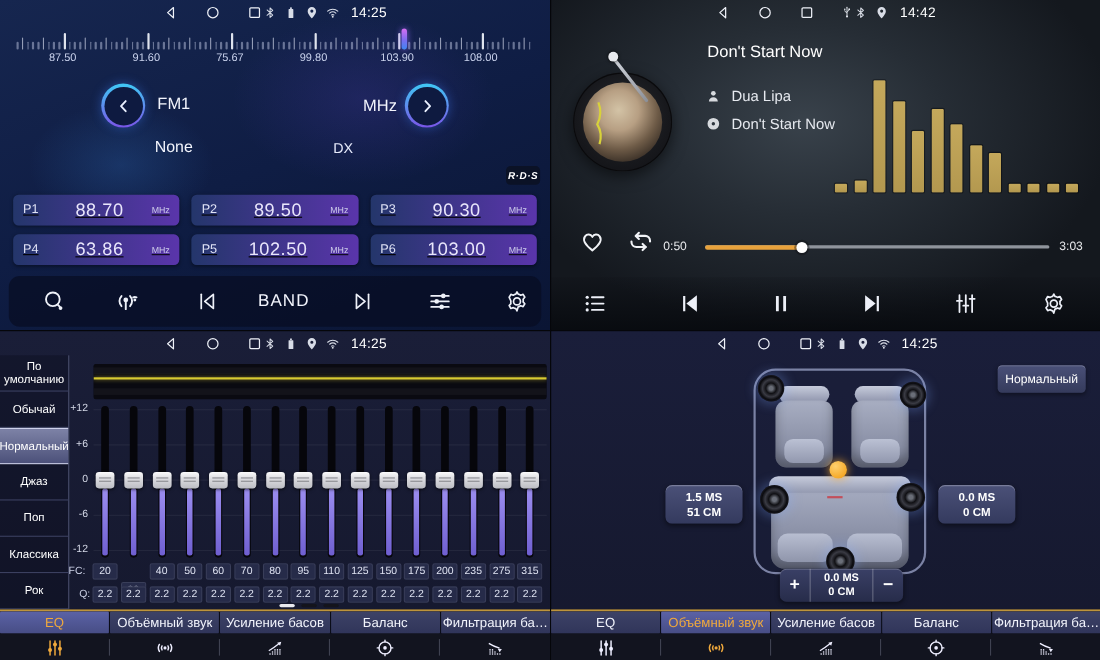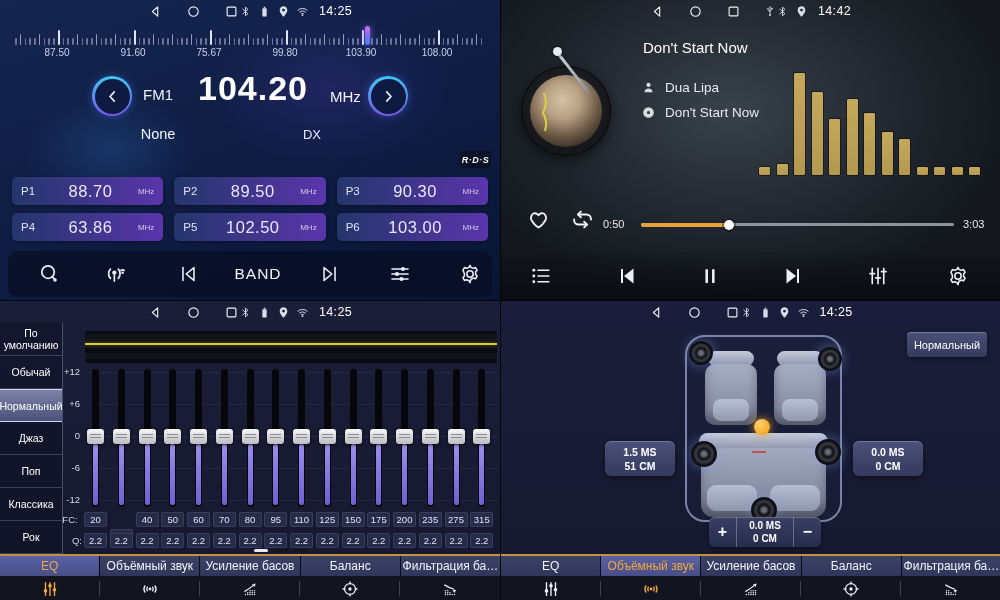--- a/index.html
+++ b/index.html
@@ -40,21 +40,21 @@
   .chev-inner{position:absolute;left:2.5px;top:2.5px;width:35px;height:35px;border-radius:50%;background:#0e1a40;
      display:flex;align-items:center;justify-content:center;color:#eaf0ff;}
   .chev-inner span{width:17px;height:17px;}
   .t-band{position:absolute;left:135px;top:86px;width:46px;text-align:center;font-size:15px;color:#f2f4fc;}
   .t-freq{position:absolute;left:183px;top:69px;width:140px;text-align:center;font-size:34px;font-weight:700;color:#fff;letter-spacing:1px;}
   .t-unit{position:absolute;left:330px;top:88px;font-size:15px;color:#f2f4fc;}
   .t-ps{position:absolute;left:126px;top:126px;width:64px;text-align:center;font-size:14.5px;color:#f2f4fc;}
   .t-mode{position:absolute;left:292px;top:127px;width:40px;text-align:center;font-size:13px;color:#e6eafb;}
   .rds-badge{position:absolute;left:460px;top:151px;width:31px;height:17px;border-radius:4px;background:#0b1226;
      display:flex;align-items:center;justify-content:center;font-size:9px;font-weight:700;font-style:italic;color:#fff;letter-spacing:.5px;}
-  .preset-grid{position:absolute;left:12px;top:177px;width:476px;display:grid;grid-template-columns:repeat(3,1fr);gap:8px 11px;}
+  .preset-grid{position:absolute;left:12px;top:177px;width:476px;display:grid;grid-template-columns:repeat(3,1fr);gap:8px 11px;text-decoration:underline;}
   .preset{height:28px;border-radius:5px;background:linear-gradient(90deg,#24366b 0%,#5a35ab 100%);
      display:flex;align-items:center;padding:0 9px;color:#dfe2f5;box-shadow:0 1px 3px rgba(0,0,0,.35);}
   .p-id{font-size:11.5px;width:22px;}
   .p-freq{flex:1;text-align:center;font-size:16.5px;letter-spacing:.5px;color:#e9e6fb;}
   .p-unit{font-size:8px;opacity:.85;}
   .rtoolbar{position:absolute;left:8px;top:251px;width:484px;height:46px;background:rgba(7,12,32,.68);border-radius:10px;}
   .ticon{position:absolute;top:50%;transform:translate(-50%,-50%);color:#edf0f8;}
   .band-label{position:absolute;top:50%;transform:translate(-50%,-50%);font-size:15.5px;color:#f2f4fc;letter-spacing:1px;}
 
   
@@ -319,21 +319,20 @@
     <div class="chev-wrap" style="left:92px;top:76px;">
       <div class="chev-inner">
           <span data-icon="chevron-left-icon">
             <svg viewBox="0 0 24 24">
               <path d="M14.5 5.5 L8.5 12 L14.5 18.5" fill="none" stroke="currentColor" stroke-width="2.4" stroke-linecap="round" stroke-linejoin="round"></path>
             </svg>
           </span>
         </div>
     </div>
     <div class="t-band">FM1</div>
-    <div class="t-freq">104.20</div>
     <div class="t-unit">MHz</div>
     <div class="t-ps">None</div>
     <div class="t-mode">DX</div>
     <div class="chev-wrap" style="left:368px;top:76px;">
       <div class="chev-inner">
           <span data-icon="chevron-right-icon">
             <svg viewBox="0 0 24 24">
               <path d="M9.5 5.5 L15.5 12 L9.5 18.5" fill="none" stroke="currentColor" stroke-width="2.4" stroke-linecap="round" stroke-linejoin="round"></path>
             </svg>
           </span>

